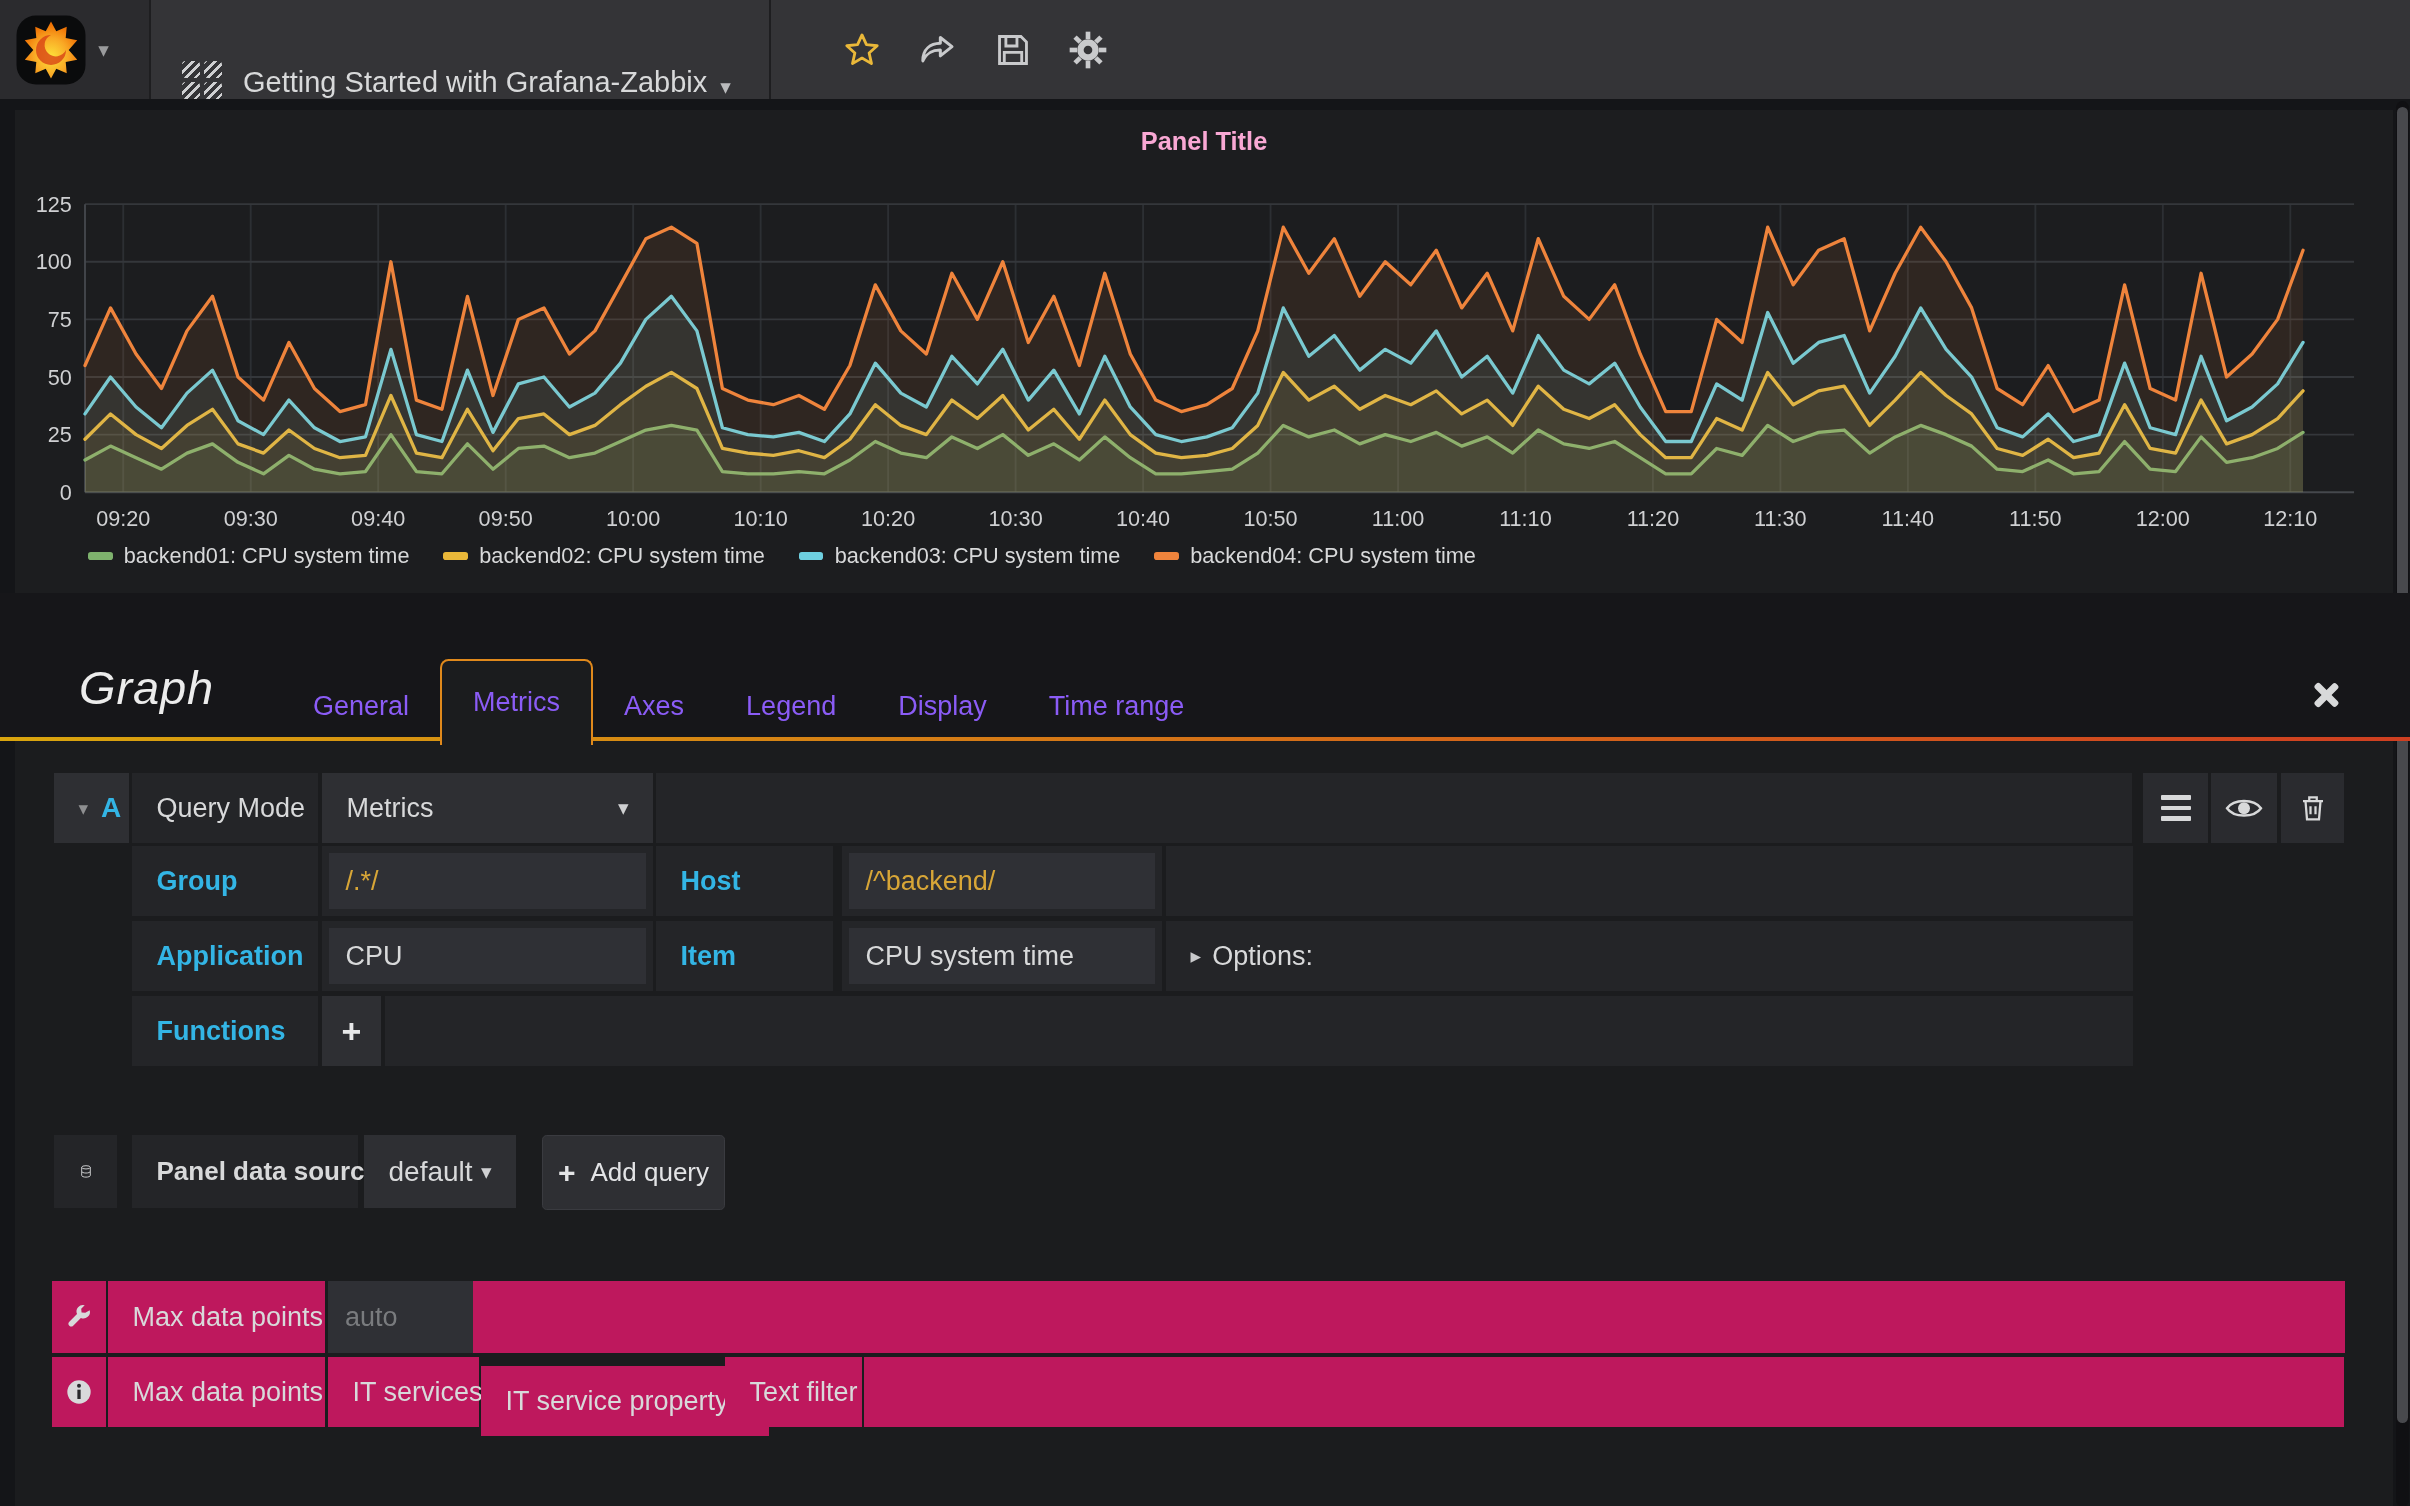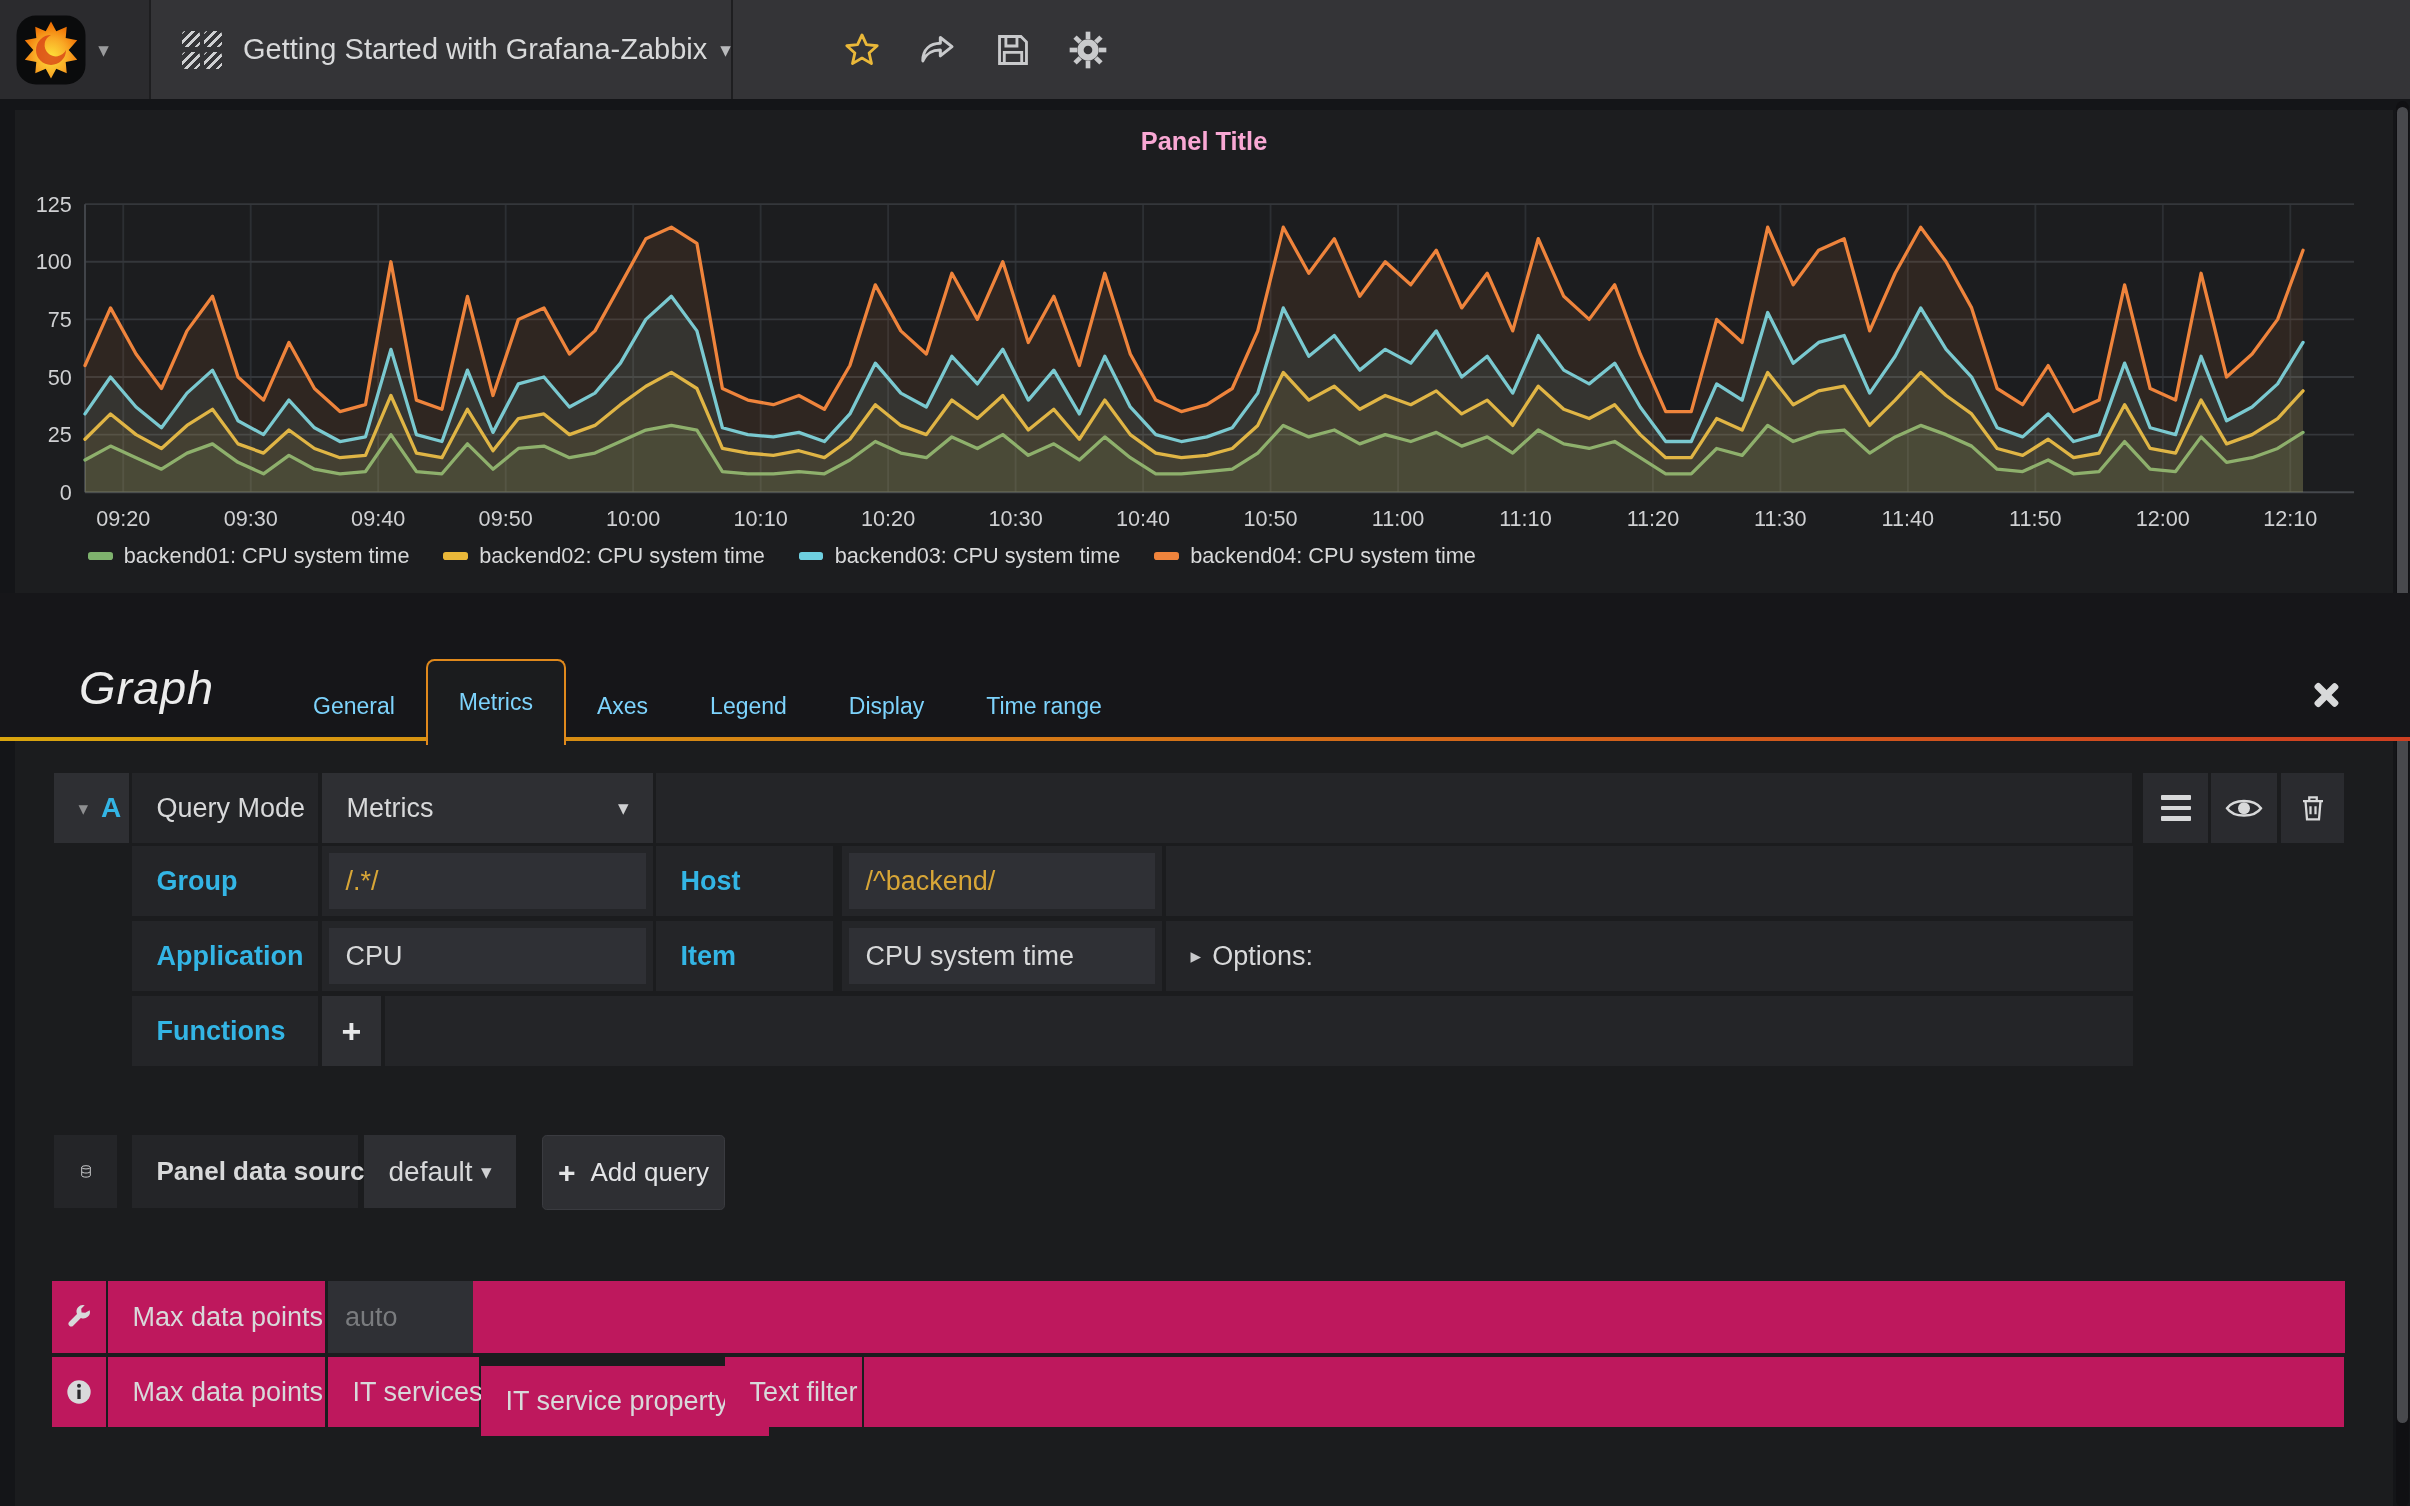--- a/index.html
+++ b/index.html
@@ -4,21 +4,21 @@
 <style>
   html,body{margin:0;padding:0;background:#141518;}
   body{width:2411px;height:1507px;overflow:hidden;font-family:"Liberation Sans",sans-serif;-webkit-font-smoothing:antialiased;}
   #app{position:relative;width:2411px;height:1507px;background:#141518;}
 
   
   .navbar{position:absolute;left:0;top:0;width:2411px;height:99px;background:#343437;}
   .logo-sec{position:absolute;left:0;top:0;width:149px;height:99px;background:#2b2b2e;display:flex;align-items:center;border-right:2.8px solid #1e1e20;cursor:pointer;}
   .logo-badge{width:72px;height:72px;margin-left:15px;}
   .logo-caret{color:#9a9b9d;font-size:21px;margin-left:11.3px;}
-  .dash-sec{position:absolute;left:152px;top:0;height:99px;display:flex;align-items:center;border-right:2.8px solid #1e1e20;}
+  .dash-sec{position:absolute;left:152px;top:0;height:99px;display:flex;align-items:flex-end;border-right:2.8px solid #1e1e20;padding-right:38px;}
   .grid-ico{width:40px;height:38px;display:grid;grid-template-columns:1fr 1fr;grid-template-rows:1fr 1fr;gap:4.7px;margin-left:30px;}
   .grid-ico i{border-radius:3.8px;background:repeating-linear-gradient(135deg,#cfd0d2 0 2.8px,rgba(0,0,0,0) 2.8px 6.6px);}
   .dash-title{color:#d8d9da;font-size:29px;margin-left:21px;cursor:pointer;}
   .dash-caret{color:#b9babc;font-size:21px;margin-left:13px;}
   .nav-ico{position:absolute;top:0;height:99px;display:flex;align-items:center;justify-content:center;cursor:pointer;}
   .nav-right{position:absolute;right:38px;top:0;height:99px;display:flex;align-items:center;gap:26px;color:#d8d9da;font-size:27px;}
   .nav-right .lbl{cursor:pointer;}
   .chev{width:24.5px;height:28px;}
   .tr-group{display:flex;align-items:center;gap:11.3px;cursor:pointer;}
 
@@ -37,21 +37,21 @@
   .legend{position:absolute;left:73px;top:433px;display:flex;gap:34px;align-items:center;}
   .legend-item{display:flex;align-items:center;gap:11.3px;cursor:pointer;}
   .legend-swatch{width:24.5px;height:7.5px;border-radius:2.8px;}
   .legend-label{color:#d8d9da;font-size:21.7px;}
 
   
   .editor-head{position:absolute;left:0;top:593px;width:2411px;height:148px;background:#161619;}
   .tab-line{position:absolute;left:0;bottom:0;width:100%;height:3.8px;background:linear-gradient(90deg,#d9a50e,#cf3f21);}
   .graph-h{position:absolute;left:79px;bottom:26px;color:#ececec;font-size:47px;font-style:italic;letter-spacing:0.9px;}
   .tabs{position:absolute;left:282px;bottom:0;display:flex;align-items:flex-end;}
-  .tab{height:70px;display:flex;align-items:center;padding:0 31px;color:#7dd3fc;font-size:23px;cursor:pointer;white-space:nowrap;}
+  .tab{height:70px;display:flex;align-items:center;padding:0 31px;color:#8b5cf6;font-size:27px;cursor:pointer;white-space:nowrap;}
   .tab.active{background:#1b1c1e;border:2.8px solid #e0891c;border-bottom:none;border-radius:8.5px 8.5px 0 0;height:84px;margin-bottom:-3.8px;position:relative;z-index:2;}
   .close-x{position:absolute;right:72px;bottom:32px;width:28px;height:28px;cursor:pointer;}
   .close-x::before,.close-x::after{content:"";position:absolute;left:12.2px;top:-0.9px;width:6.6px;height:30px;background:#d8d9da;border-radius:2.8px;}
   .close-x::before{transform:rotate(45deg);}
   .close-x::after{transform:rotate(-45deg);}
 
   
   .editor-body{position:absolute;left:15px;top:741px;width:2378px;height:766px;background:#1b1c1e;}
   .cell{position:absolute;background:#242528;display:flex;align-items:center;padding:0 24.5px;box-sizing:border-box;height:70px;font-size:27px;color:#d8d9da;white-space:nowrap;}
   .cell.lite{background:#2e2f33;}

